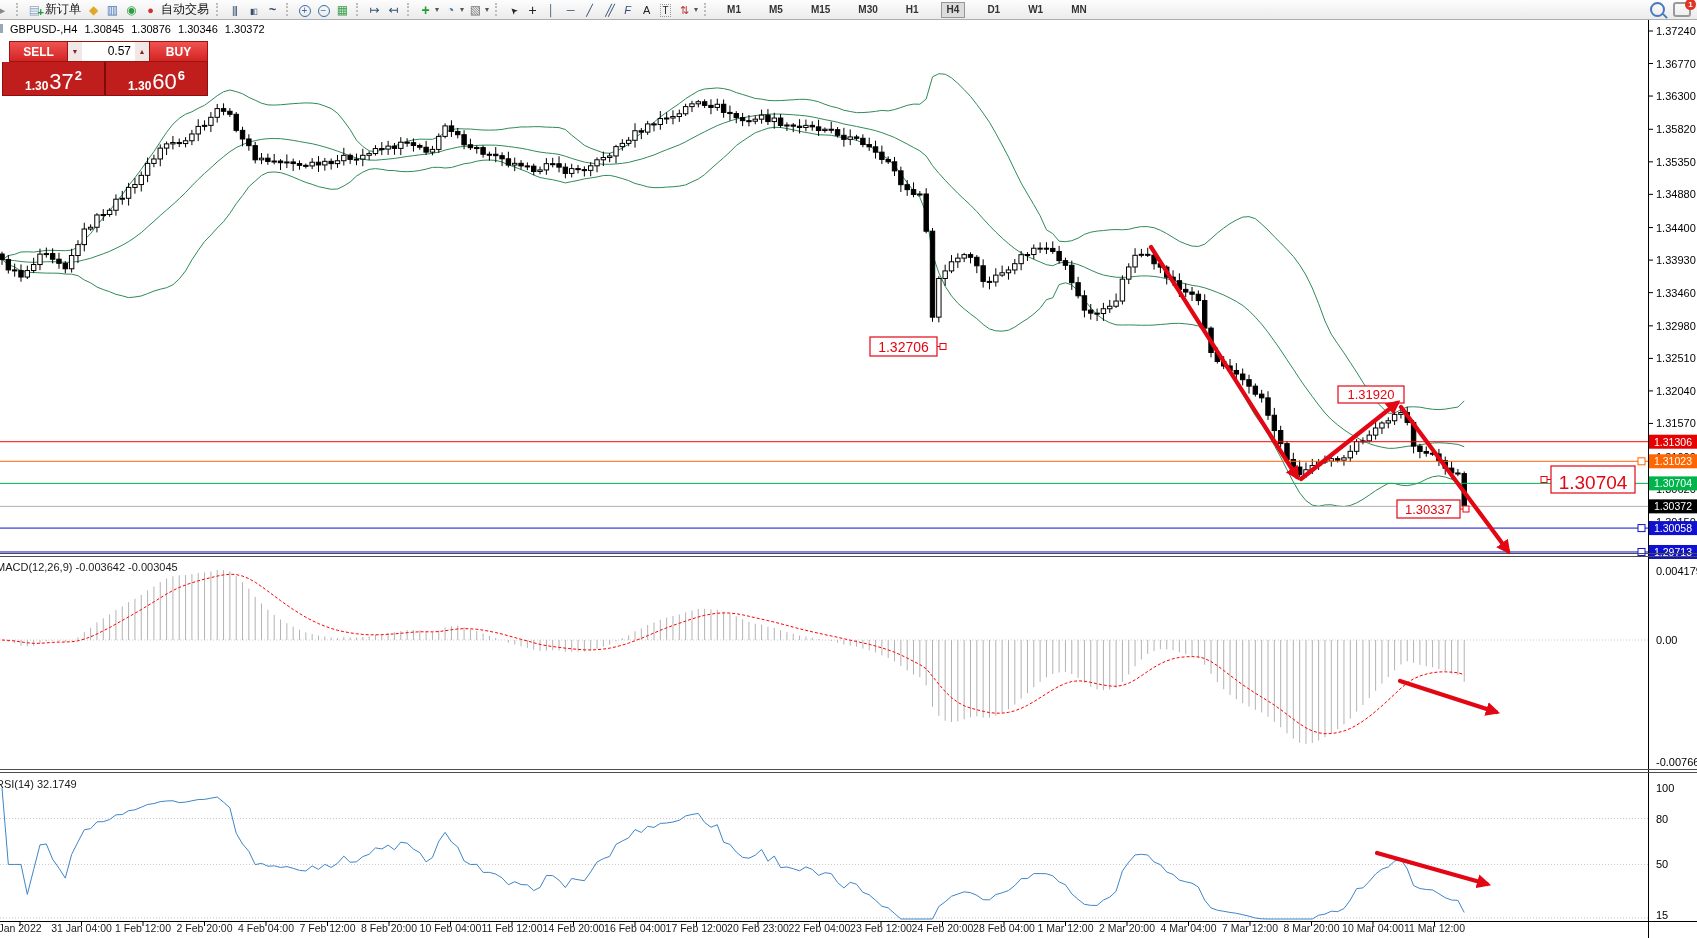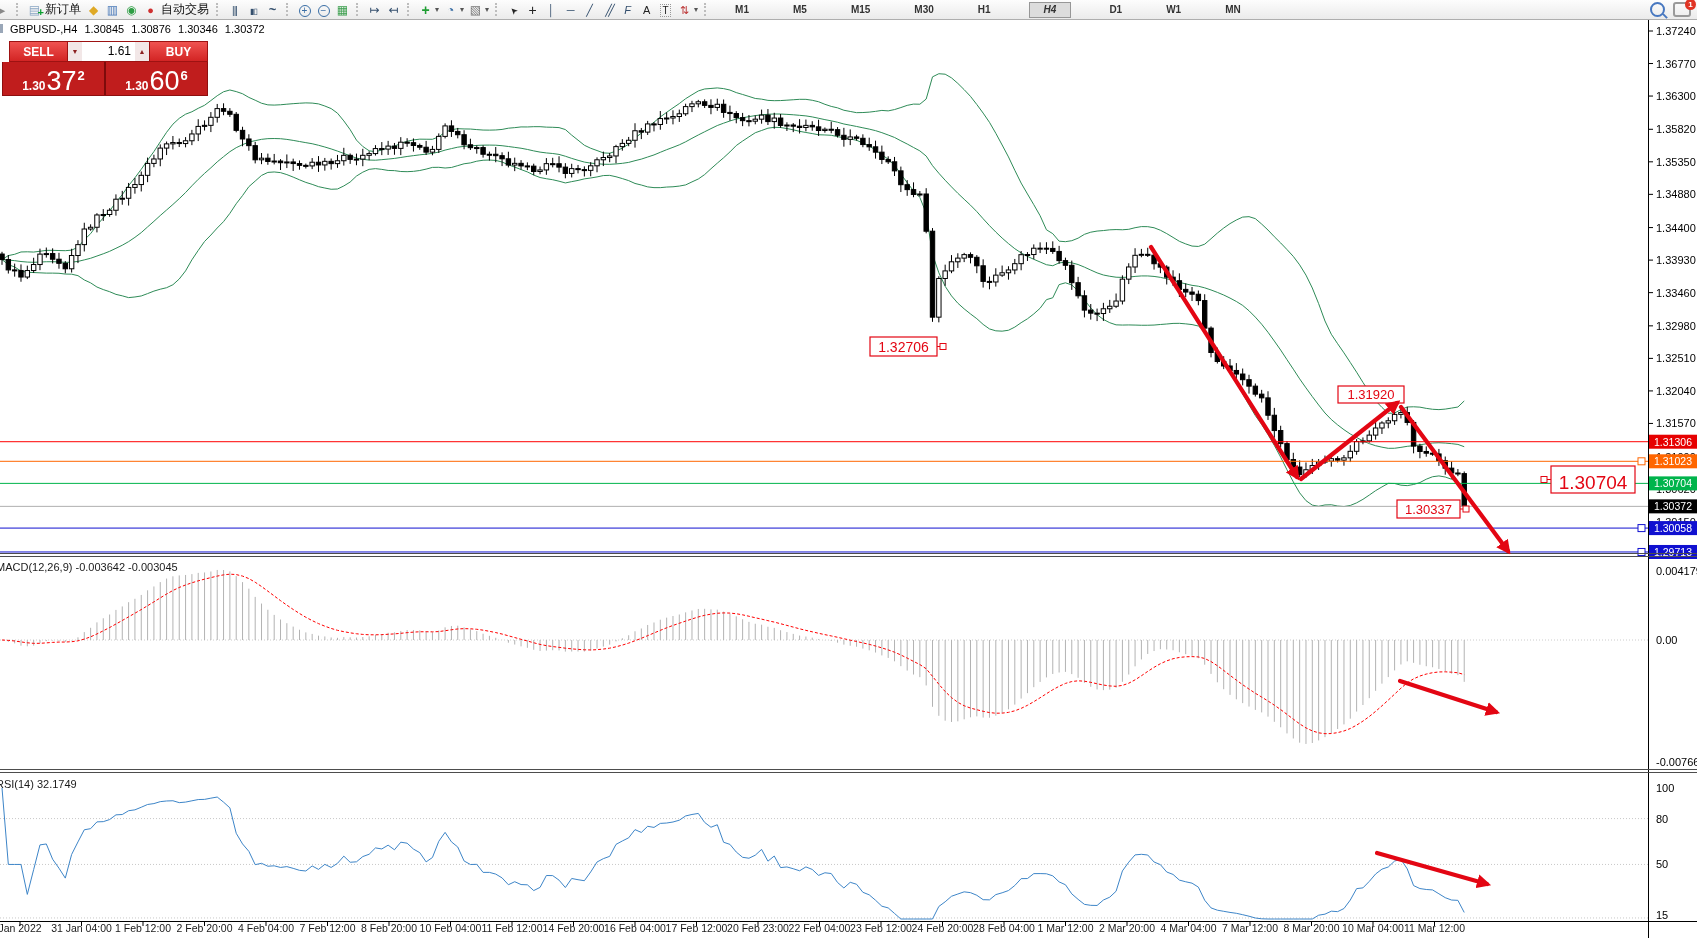--- a/index.html
+++ b/index.html
@@ -7,22 +7,22 @@
        font-family:"Liberation Sans",sans-serif;}
   
   .toolbar{position:absolute;left:0;top:0;width:1697px;height:19px;z-index:30;
     display:flex;align-items:center;background:linear-gradient(#fdfdfd,#ebebeb);
     border-bottom:1px solid #aeaeae;font-size:12px;color:#222;white-space:nowrap;}
   .grip{width:5px;height:13px;border-left:2px dotted #bdbdbd;margin:0 2px 0 4px;}
   .tb-btn{position:relative;height:16px;min-width:17px;display:inline-flex;align-items:center;
     justify-content:center;margin:0 1px;font-size:11px;line-height:16px;cursor:default;}
   .tb-lab{font-size:12px;margin:0 3px 0 1px;color:#111;}
   .caret{font-size:8px;color:#555;margin:0 2px 0 0;}
-  .tf{font-size:10px;font-weight:bold;color:#333;padding:1px 6px;height:14px;line-height:14px;margin:16px;}
-  .tf.active{background:#dcdcdc;border:1px solid #979797;padding:0 14px;font-style:italic;}
+  .tf{font-size:10px;font-weight:bold;color:#333;padding:1px 6px;height:14px;line-height:14px;margin:8px;}
+  .tf.active{background:#dcdcdc;border:1px solid #979797;padding:0 5px;}
   .tb-right{margin-left:auto;display:flex;align-items:center;margin-right:6px;}
   
   .ico{display:inline-block;text-align:center;}
   [data-name="clipped-icon"]{margin-left:-6px;color:#888;}
   [data-name="new-order-icon"]::before{content:"▤";color:#8aa6c4;font-size:12px;}
   [data-name="new-order-icon"]::after{content:"+";color:#0a9f2f;font-weight:bold;font-size:11px;
      position:absolute;right:-1px;bottom:-2px;}
   [data-name="market-watch-icon"]::before{content:"◆";color:#dfa londra926;color:#dfa926;font-size:12px;}
   [data-name="data-window-icon"]::before{content:"▥";color:#4878b8;font-size:12px;}
   [data-name="navigator-icon"]::before{content:"◉";color:#2e9e44;font-size:12px;}
@@ -65,21 +65,21 @@
   .tp-row1{display:flex;height:21px;margin-left:7px;}
   .tp-btn{background:linear-gradient(#ef5350,#d32424);color:#fff;font-size:12px;font-weight:bold;
      width:57px;text-align:center;line-height:21px;border:1px solid #9e1212;}
   .tp-stepper{display:flex;flex:1;border-top:1px solid #9e1212;border-bottom:1px solid #9e1212;}
   .tp-step{width:14px;background:#f2e7e7;color:#8c2020;font-size:7px;text-align:center;line-height:20px;border:0;padding:0;}
   .tp-vol{flex:1;background:#fff;font-size:12px;text-align:right;padding-right:4px;line-height:19px;color:#000;
      border:0;min-width:0;}
   .tp-row2{display:flex;height:33px;background:#c01d1d;border:1px solid #8e0f0f;border-top:0;color:#fff;}
   .tp-big{flex:1;display:flex;align-items:flex-end;justify-content:center;padding-bottom:0;}
   .tp-big .pre{font-size:12px;font-weight:bold;margin:0 1px 2px 0;}
-  .tp-big .big{font-size:27px;line-height:27px;font-weight:400;}
+  .tp-big .big{font-size:22px;line-height:27px;font-weight:400;}
   .tp-big .sup{font-size:13px;font-weight:bold;margin:0 0 12px 1px;}
   .tp-div{width:2px;background:#7e0b0b;}
   
   .pane-label{position:absolute;left:-4px;z-index:15;font-size:11px;color:#1a1a1a;}
   .macd-label{top:561px;}
   .rsi-label{top:778px;}
   #chart-canvas{position:absolute;left:0;top:0;width:1697px;height:816px;z-index:1;}
 </style>
 </head>
 <body>
@@ -1022,21 +1022,21 @@
     <span data-name="high-value">1.30876</span>
     <span data-name="low-value">1.30346</span>
     <span data-name="close-value">1.30372</span>
   </div>
 
   <div class="trade-panel" data-name="one-click-trade-panel">
     <div class="tp-row1">
       <div class="tp-btn" data-name="sell-button">SELL</div>
       <div class="tp-stepper" data-name="volume-stepper">
         <button class="tp-step" data-name="volume-decrease-button">▼</button>
-        <div class="tp-vol" data-name="volume-input">1.61</div>
+        <div class="tp-vol" data-name="volume-input">0.57</div>
         <button class="tp-step" data-name="volume-increase-button">▲</button>
       </div>
       <div class="tp-btn" data-name="buy-button">BUY</div>
     </div>
     <div class="tp-row2">
       <div class="tp-big" data-name="sell-price">
         <span class="pre" data-name="sell-price-prefix">1.30</span>
         <span class="big" data-name="sell-price-main">37</span>
         <span class="sup" data-name="sell-price-pipette">2</span>
       </div>

